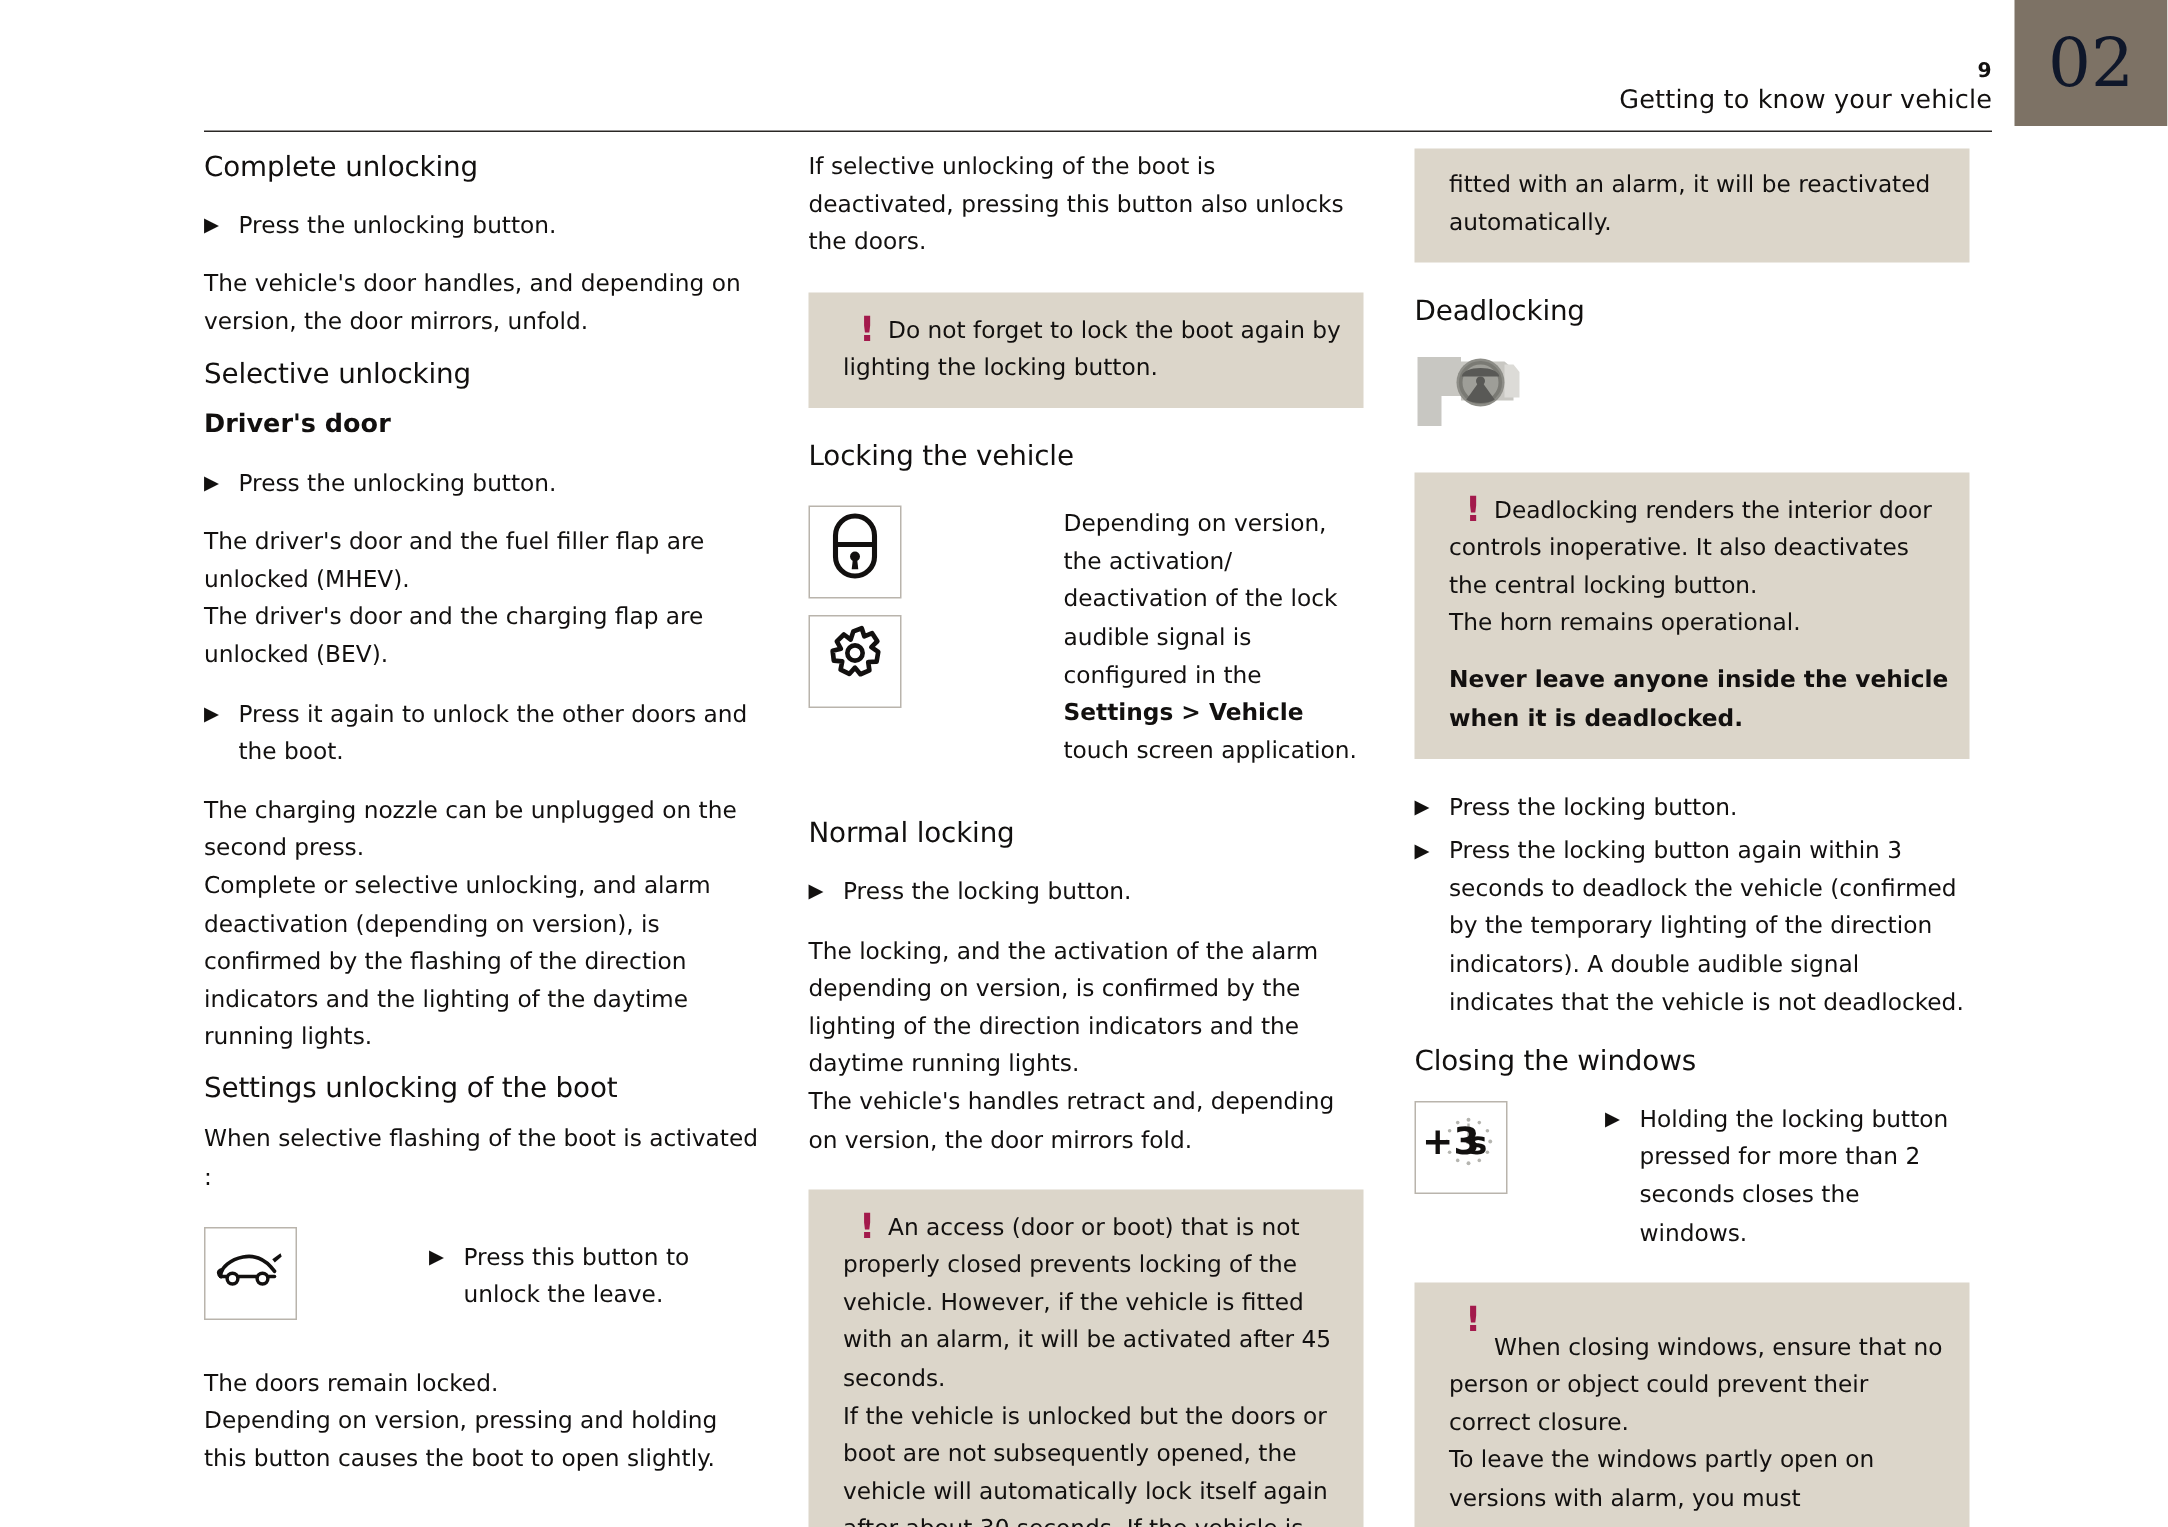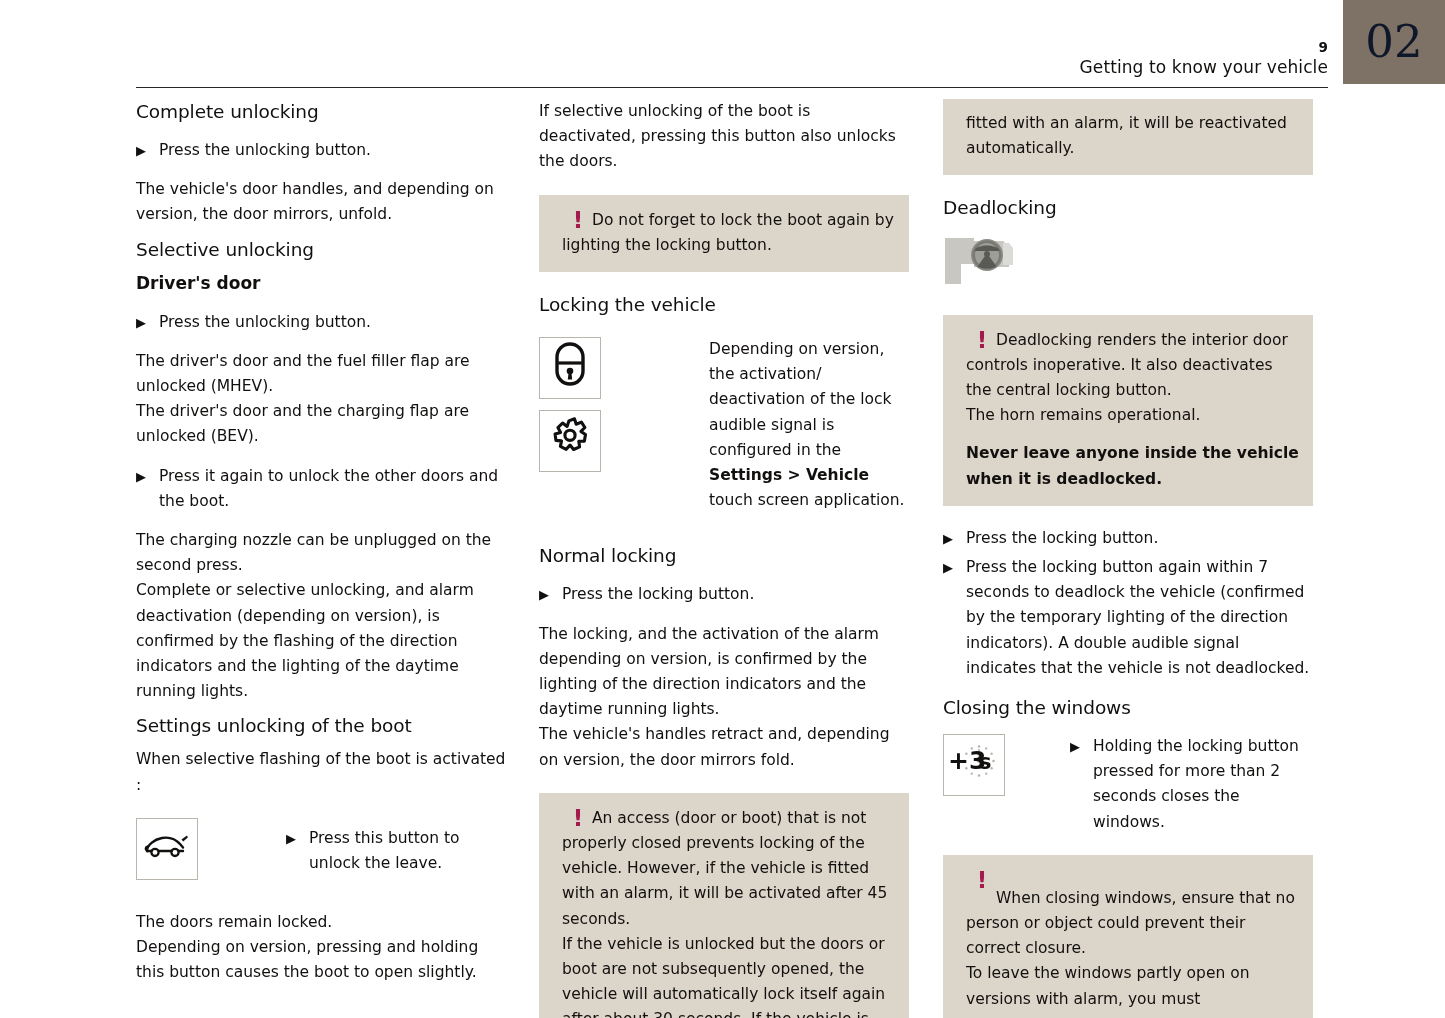--- a/index.html
+++ b/index.html
@@ -379,21 +379,21 @@
     <div class="gap-l"></div>
 
     <div class="action">
       <span class="tri">▶</span>
       <span class="atext">Press the locking button.</span>
     </div>
     <div style="height: 4px;"></div>
 
     <div class="action">
       <span class="tri">▶</span>
-      <span class="atext">Press the locking button again within 7 seconds to deadlock the vehicle (confirmed by the temporary lighting of the direction indicators). A double audible signal indicates that the vehicle is not deadlocked.</span>
+      <span class="atext">Press the locking button again within 3 seconds to deadlock the vehicle (confirmed by the temporary lighting of the direction indicators). A double audible signal indicates that the vehicle is not deadlocked.</span>
     </div>
     <div class="gap-m"></div>
 
     <h3 class="sec">Closing the windows</h3>
     <div class="gap-m"></div>
 
     <div class="icon-row">
       <div class="icon-cell" style="width: 127px;">
         <div class="pictobox">
           <span>

